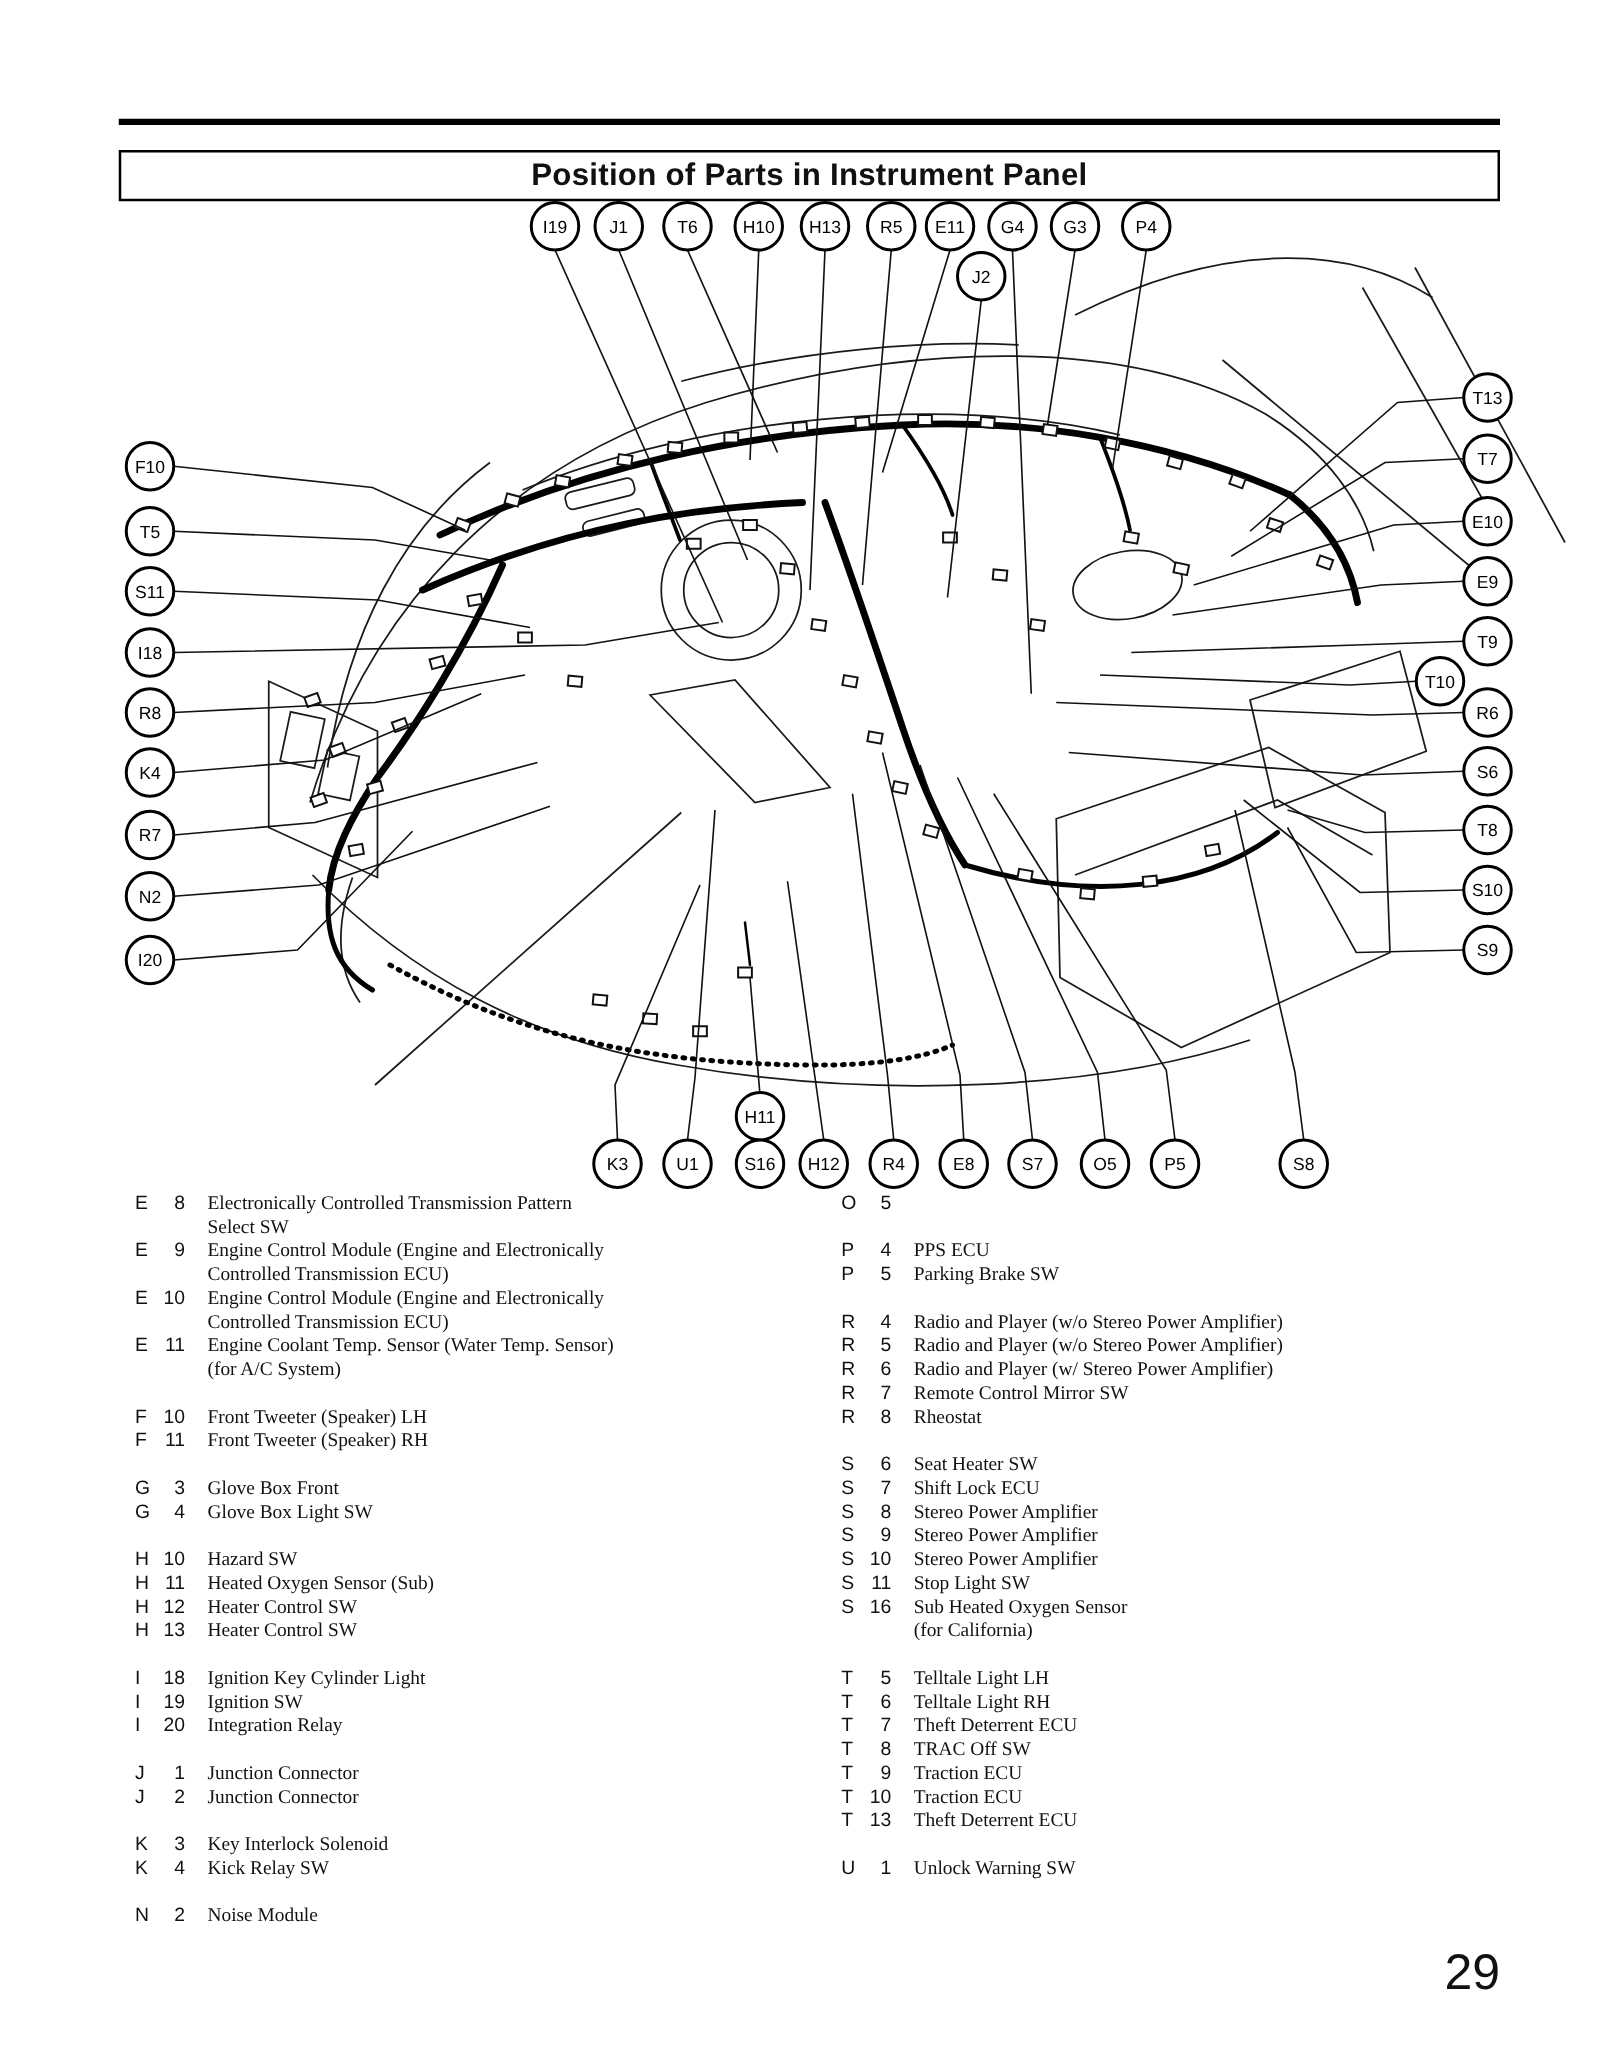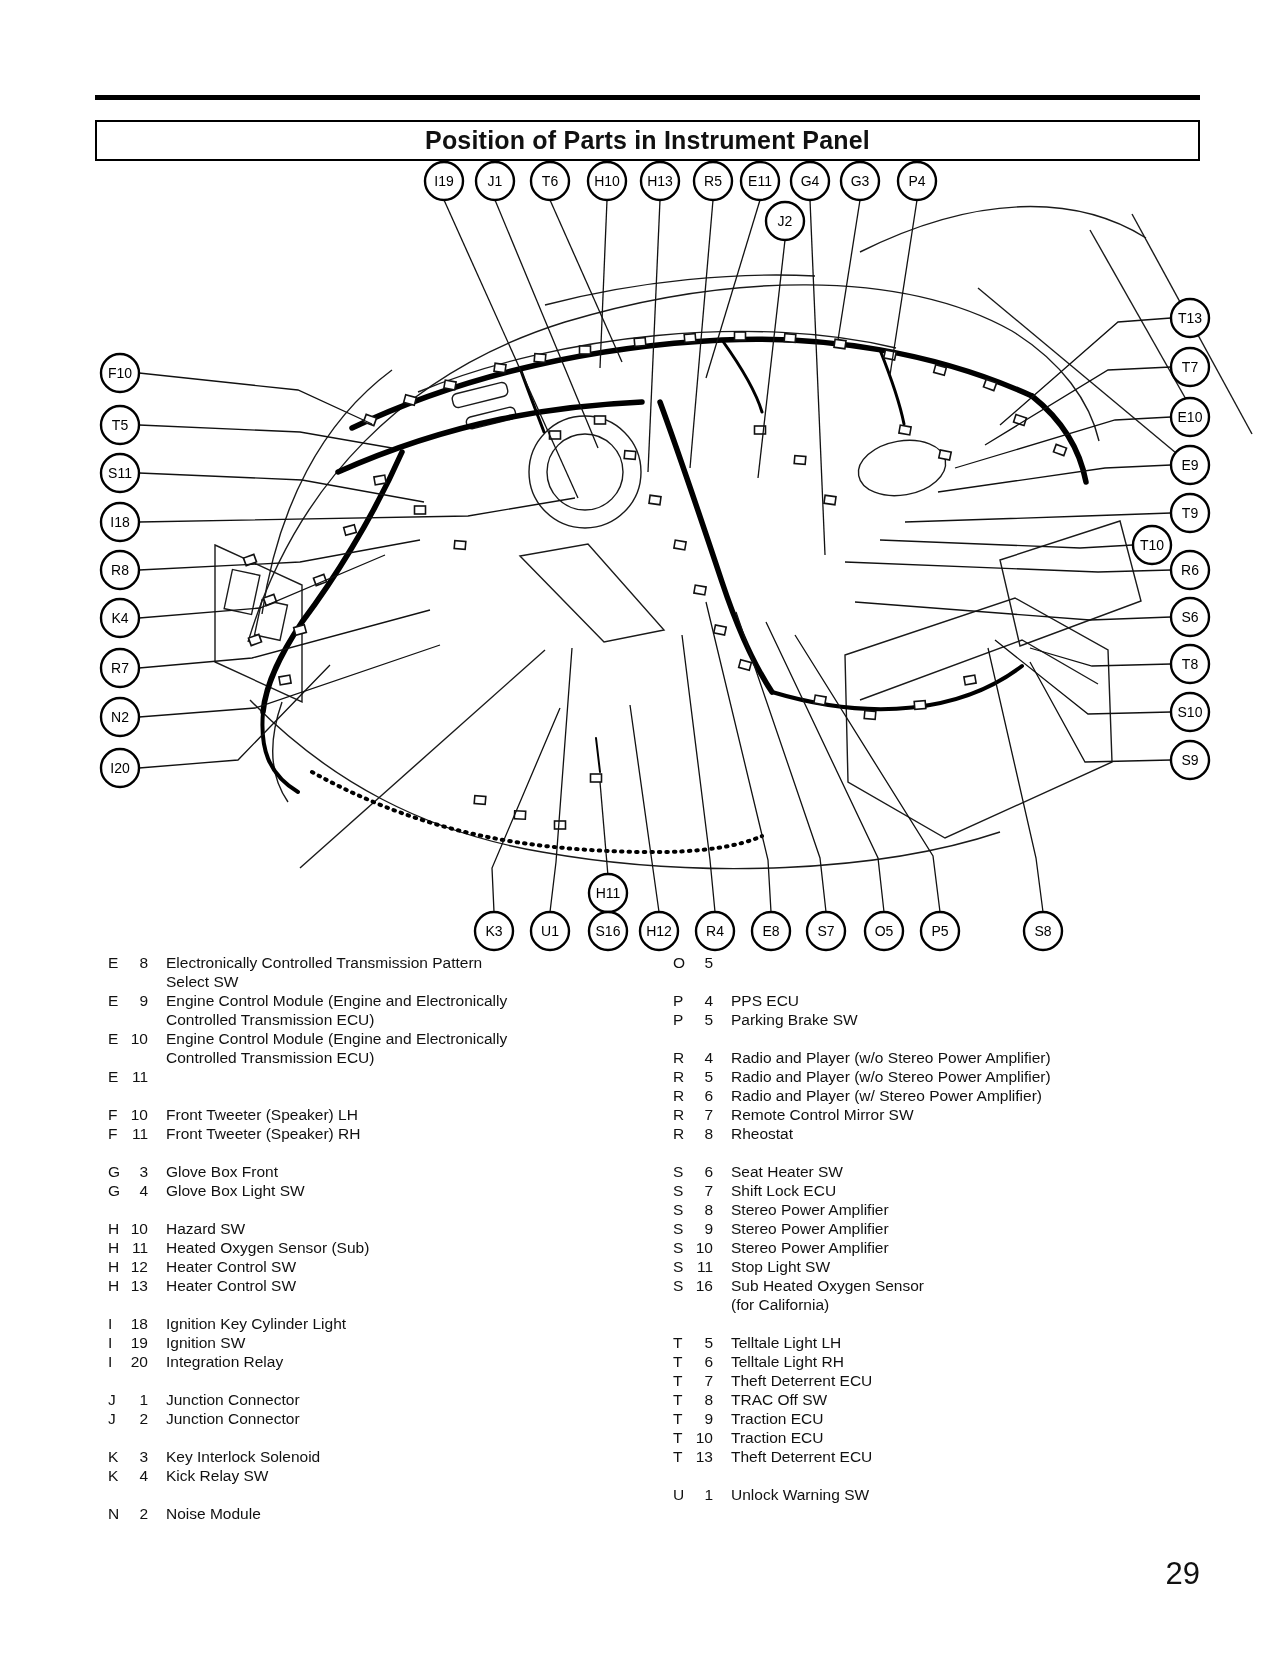--- a/index.html
+++ b/index.html
@@ -15,22 +15,22 @@
   .art-mid{stroke:#000;stroke-width:3;fill:none;stroke-linecap:round;}
   .conn{fill:#fff;stroke:#111;stroke-width:1.6;}
   .leader{fill:none;stroke:#111;stroke-width:1.3;}
   #callouts circle, #callouts ellipse{fill:#fff;stroke:#000;stroke-width:2.4;}
   #callouts text{font-family:"Liberation Sans",sans-serif;font-size:14px;text-anchor:middle;}
   .legend-col{position:absolute;top:953px;width:530px;}
   .leg-row{display:flex;font-size:15.5px;line-height:19px;}
   .leg-row.gap{margin-top:19px;}
   .leg-letter{flex:0 0 22px;}
   .leg-num{flex:0 0 18px;text-align:right;margin-right:18px;}
-  .leg-desc{white-space:pre-line;}
-  .page-number{position:absolute;left:1060px;top:1556px;width:140px;text-align:right;font-size:31px;}
+  .leg-desc{white-space:pre-line;font-family:Liberation Serif, serif;}
+  .page-number{position:absolute;left:1060px;top:1556px;width:140px;text-align:right;font-size:40px;}
 </style>
 </head>
 <body>
 
 <div class="page">
 
   <div class="top-rule"></div>
 
   <div class="title-box">
     <span>Position of Parts in Instrument Panel</span>
@@ -358,20 +358,22 @@
       </div>
       <div class="leg-row">
         <span class="leg-letter">E</span>
         <span class="leg-num">10</span>
         <span class="leg-desc">Engine Control Module (Engine and Electronically
 Controlled Transmission ECU)</span>
       </div>
       <div class="leg-row">
         <span class="leg-letter">E</span>
         <span class="leg-num">11</span>
+        <span class="leg-desc">Engine Coolant Temp. Sensor (Water Temp. Sensor)
+(for A/C System)</span>
       </div>
       <div class="leg-row gap">
         <span class="leg-letter">F</span>
         <span class="leg-num">10</span>
         <span class="leg-desc">Front Tweeter (Speaker) LH</span>
       </div>
       <div class="leg-row">
         <span class="leg-letter">F</span>
         <span class="leg-num">11</span>
         <span class="leg-desc">Front Tweeter (Speaker) RH</span>

